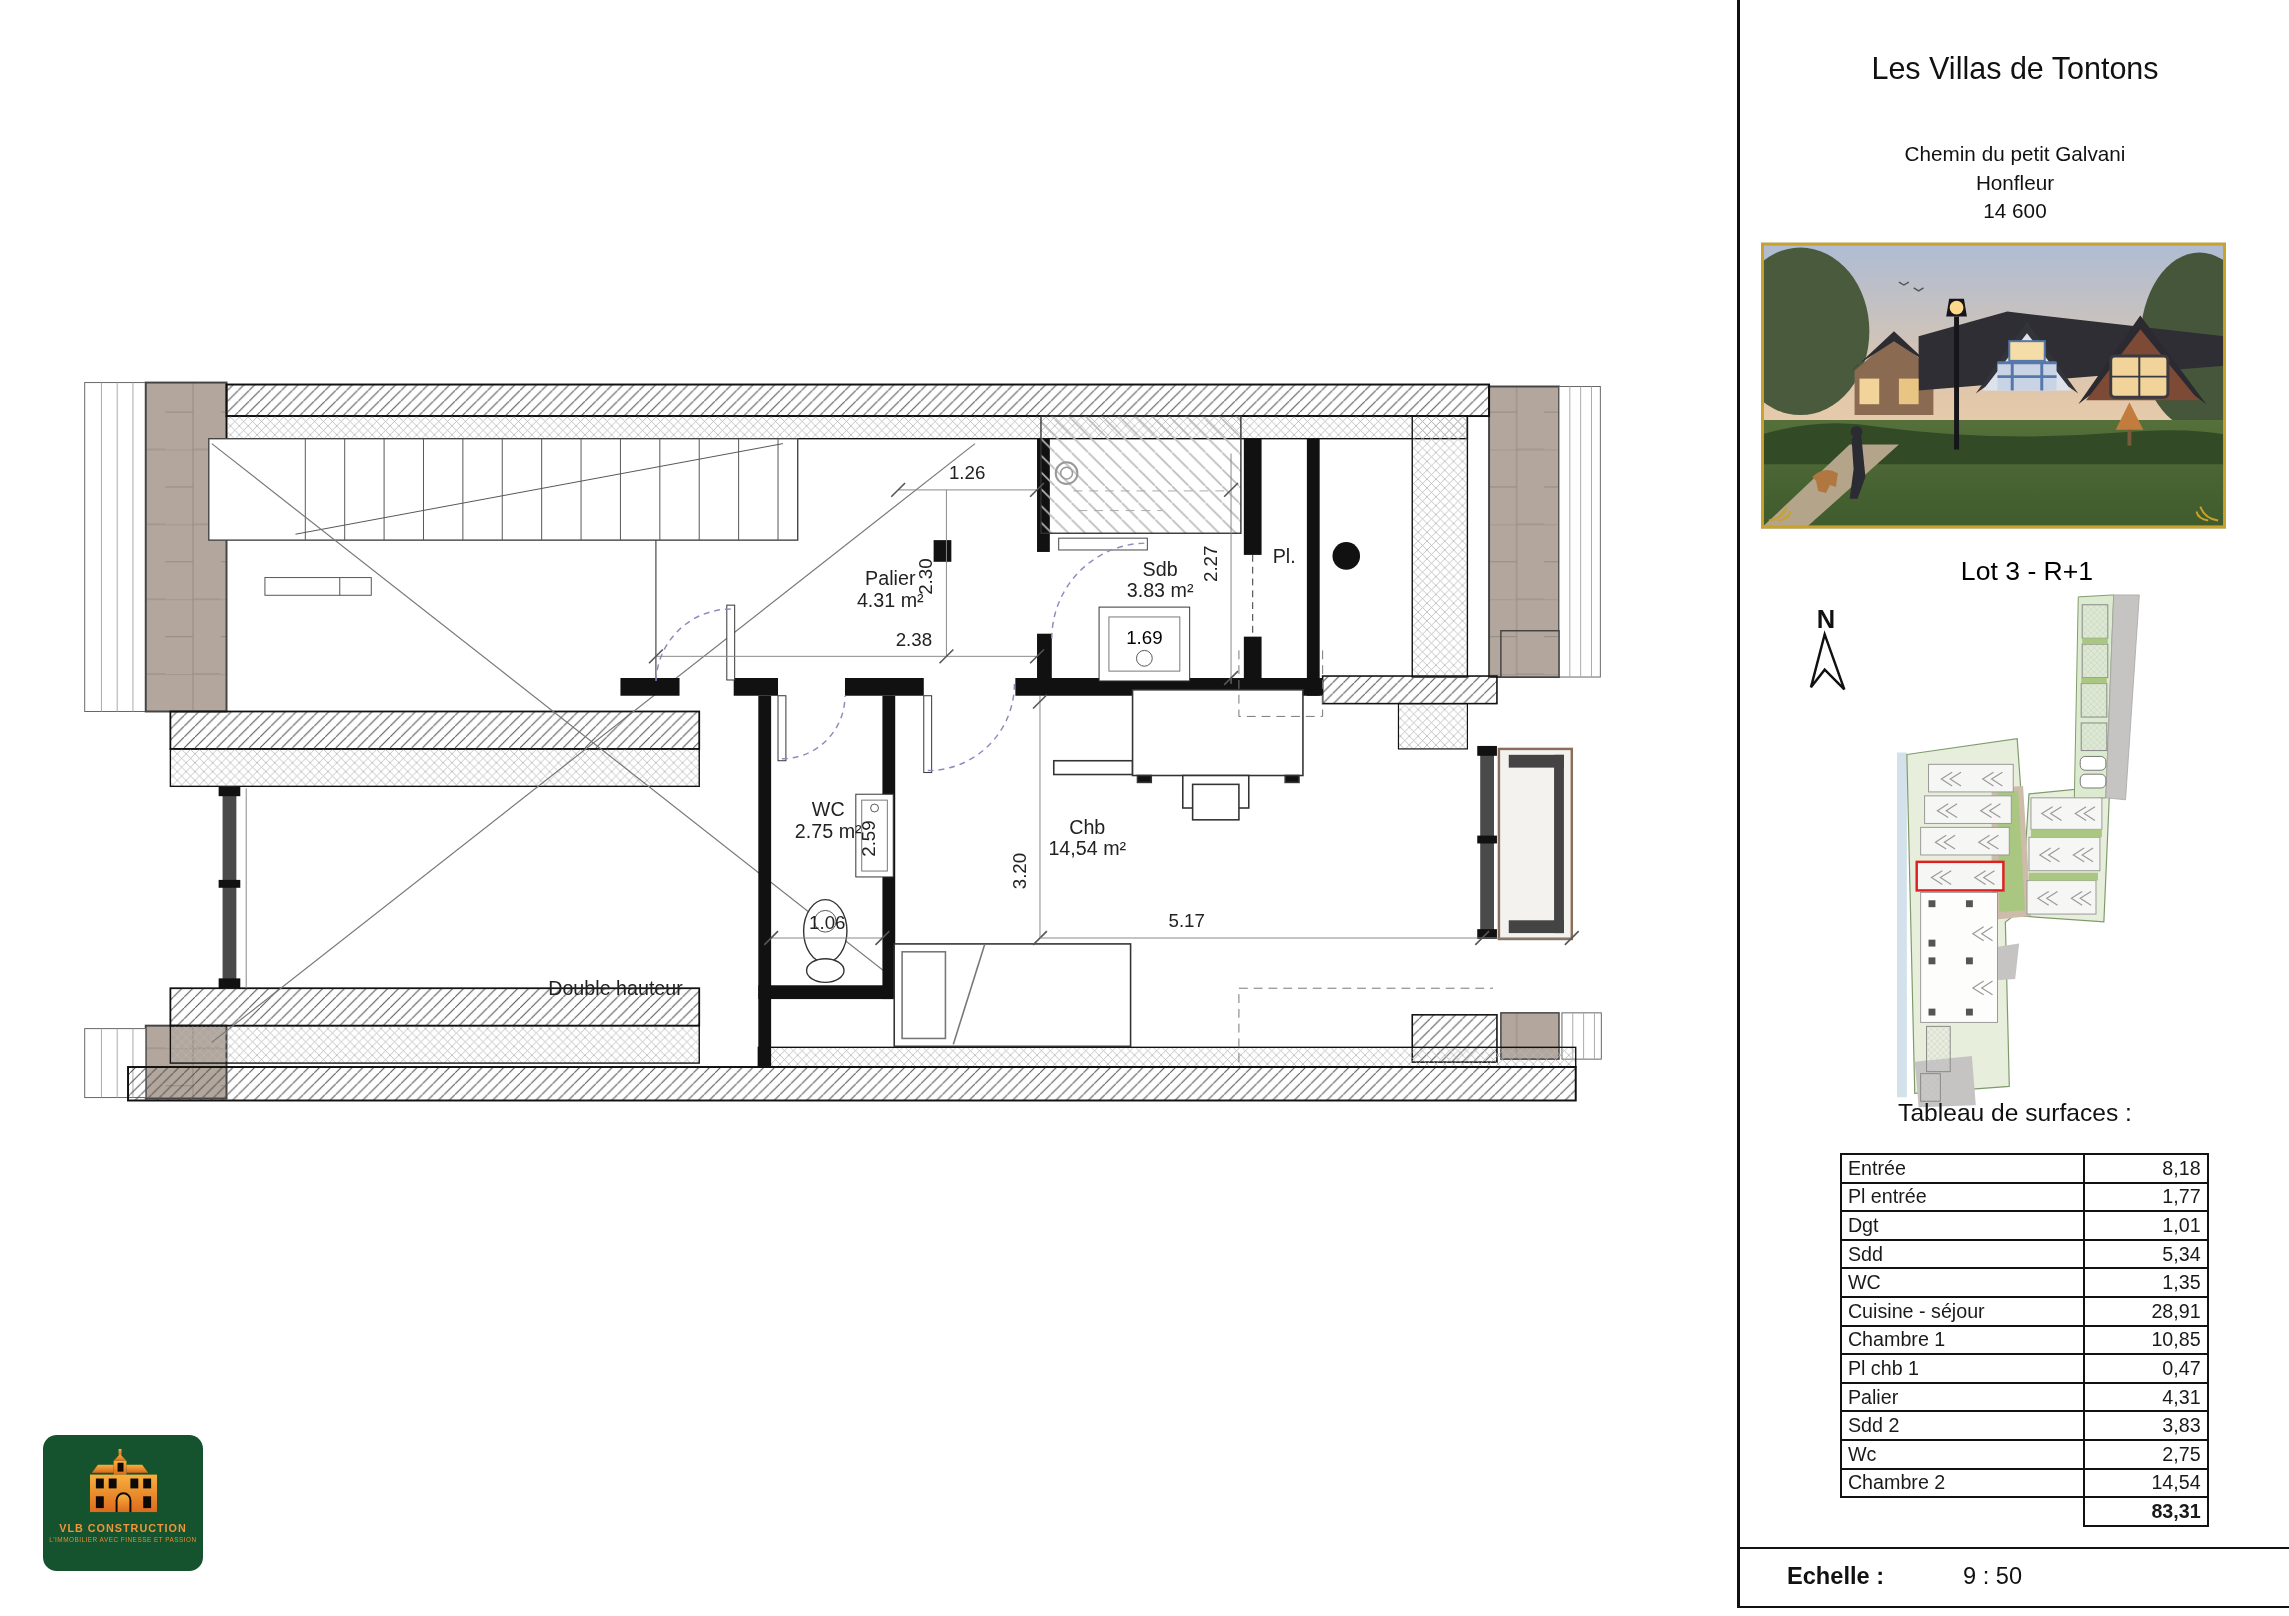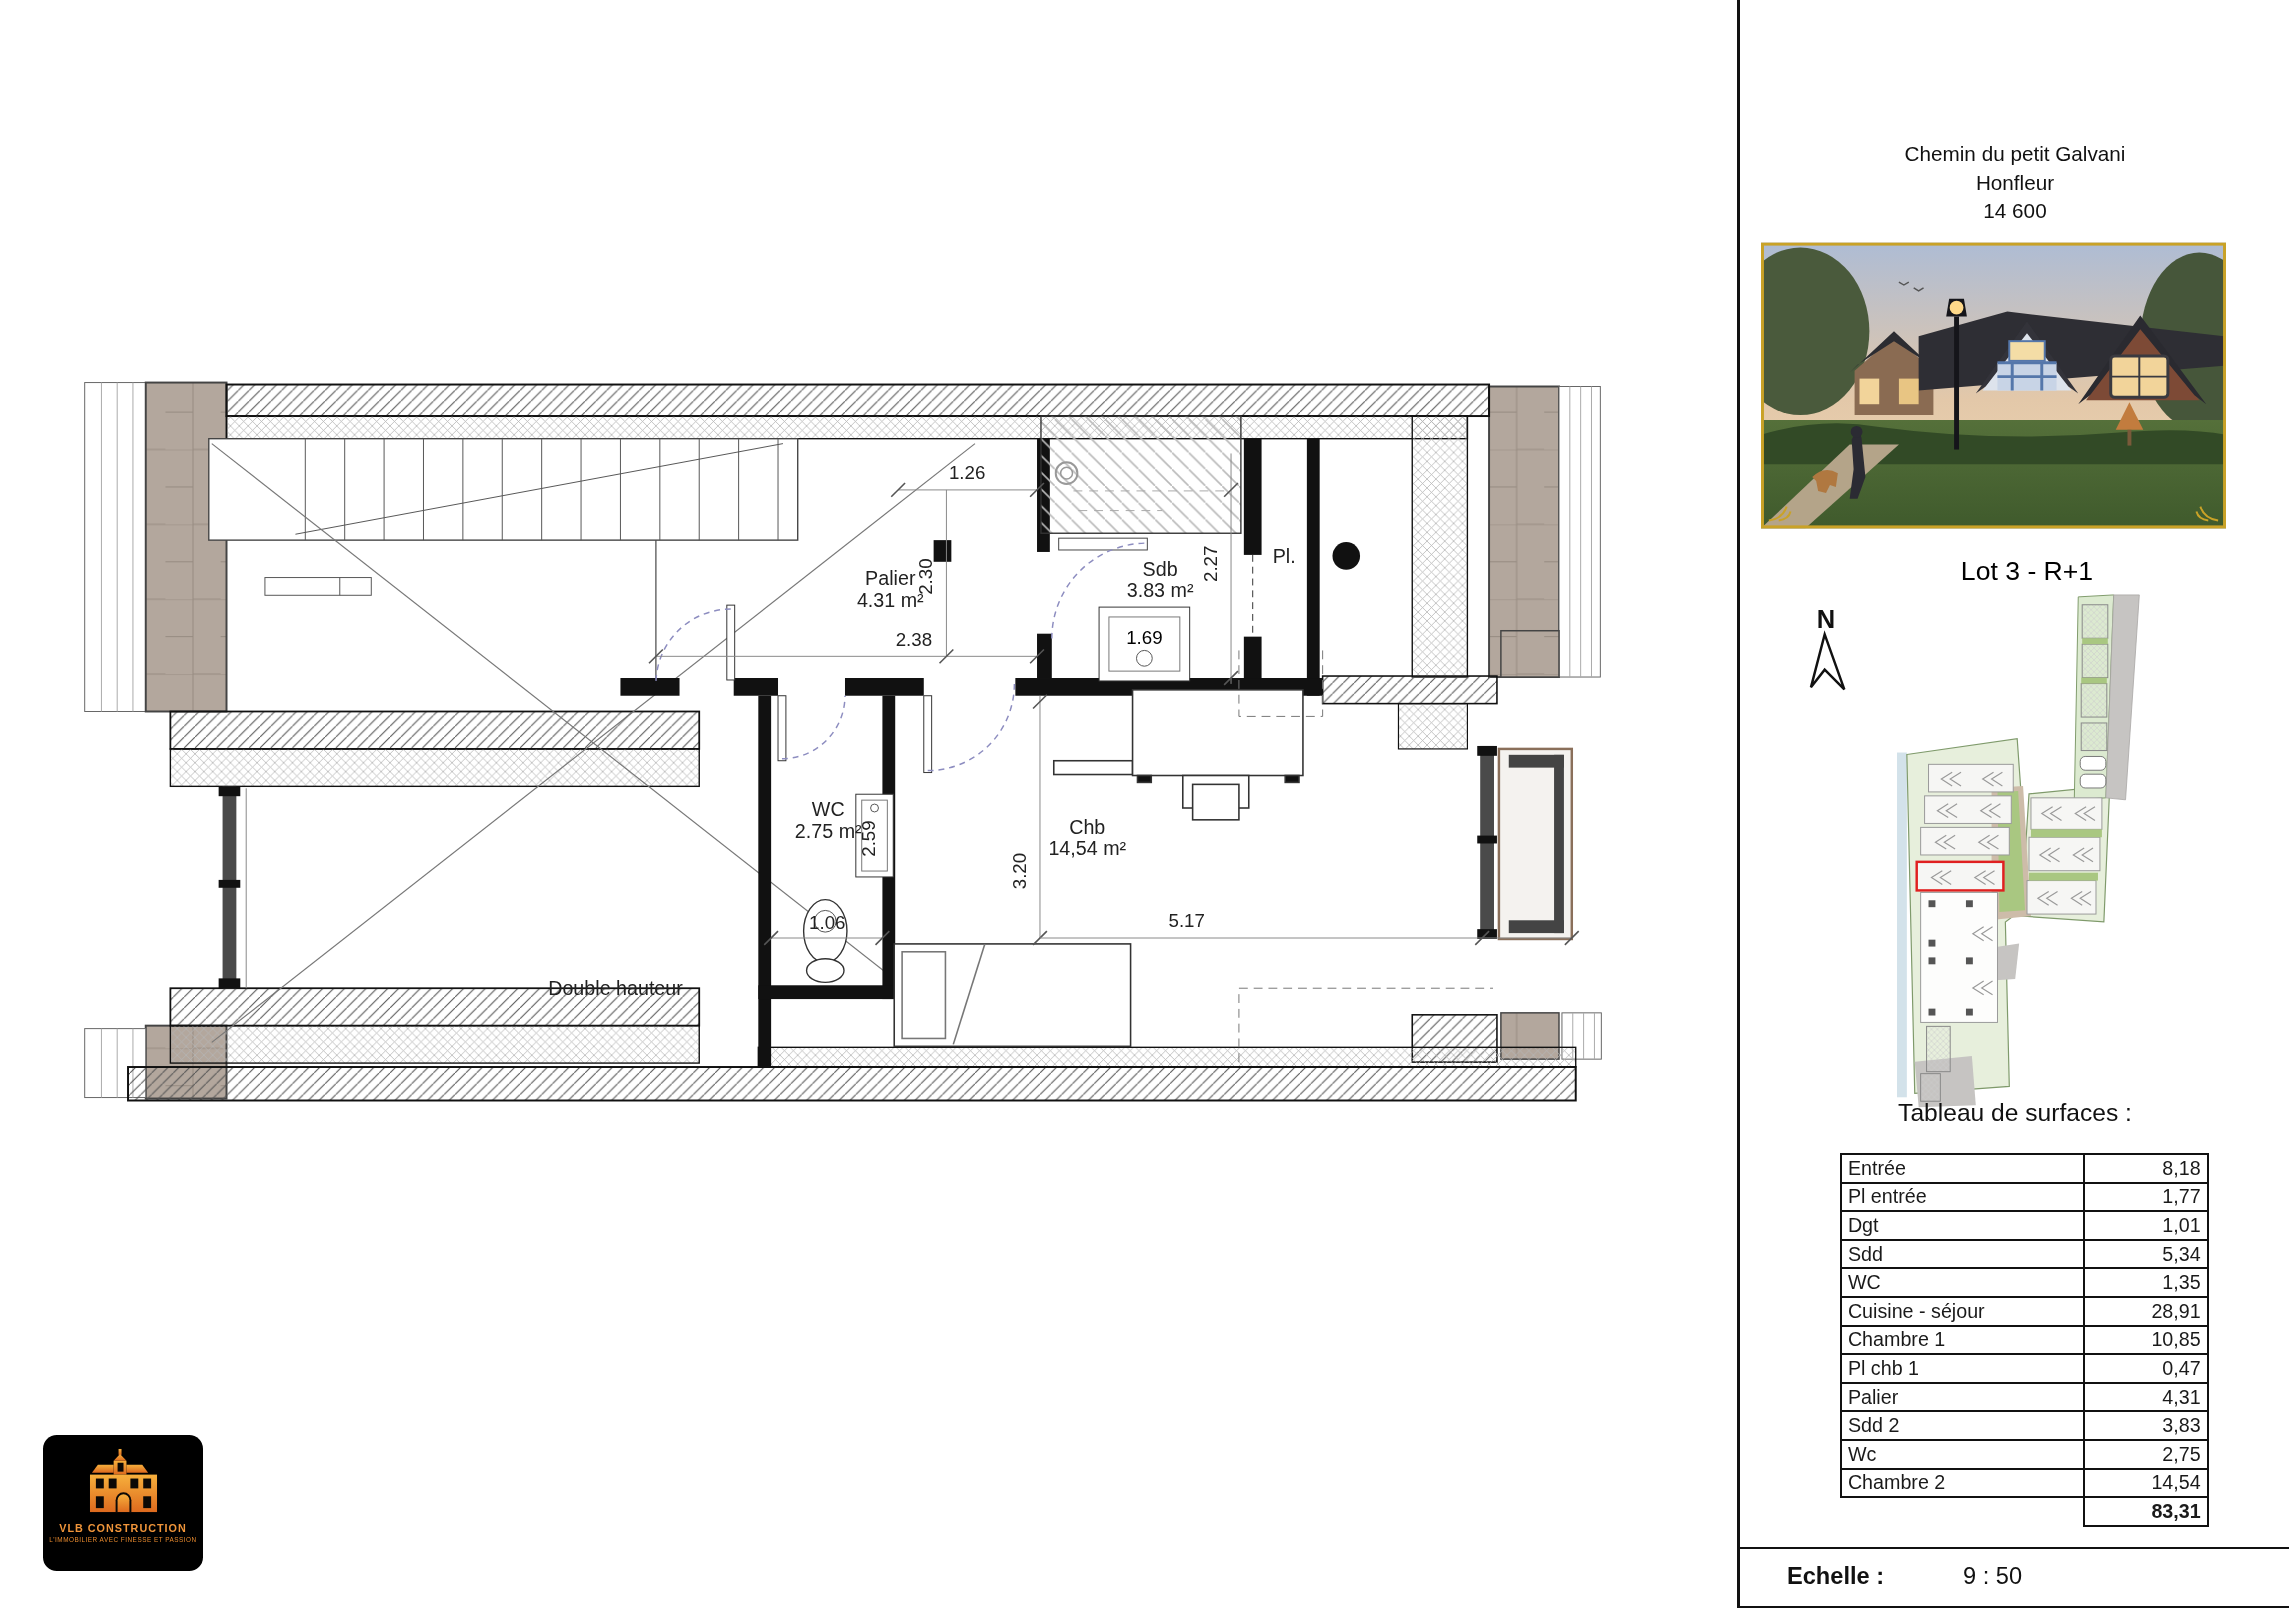--- a/index.html
+++ b/index.html
@@ -18,21 +18,21 @@
   .surface-table{left:1840px;top:1153px;border-collapse:collapse;font-size:19.7px;}
   .surface-table td{border:2px solid #111;height:24.6px;padding:1px 5.9px;}
   .surface-table td.lbl{width:229px;text-align:left;}
   .surface-table td.val{width:110px;text-align:right;}
   .surface-table tr.total td.lbl{border:none;}
   .surface-table tr.total td.val{font-weight:bold;}
   .scalebar{left:1740px;top:1547px;width:550px;height:57px;border-top:2px solid #111;border-bottom:2px solid #111;}
   .scalebar .lab{position:absolute;left:47px;top:13.8px;font-size:23.6px;font-weight:bold;color:#111;}
   .scalebar .val{position:absolute;left:223px;top:13.8px;font-size:23.6px;color:#111;}
   
-  .logo{left:43px;top:1435px;width:160px;height:136px;background:#000000;border-radius:13.8px;text-align:center;}
+  .logo{left:43px;top:1435px;width:160px;height:136px;background:#14532d;border-radius:13.8px;text-align:center;}
   .logo .company{margin-top:2px;font-size:10.8px;font-weight:bold;letter-spacing:1px;color:#f0953a;}
   .logo .tagline{margin-top:2px;font-size:6.4px;letter-spacing:0.5px;color:#e88a2e;}
 </style>
 </head>
 <body>
 
 <div class="page">
 
   <svg class="abs" style="left:0;top:0" width="1753" height="1617" viewBox="0 0 1780 1641">
     <defs>
@@ -237,20 +237,21 @@
       <text x="1304" y="571">Pl.</text>
       <text x="841" y="828">WC</text>
       <text x="841" y="850">2.75 m²</text>
       <text x="1104" y="846">Chb</text>
       <text x="1104" y="868">14,54 m²</text>
     </g>
   </svg>
 
   <div class="abs divider"></div>
 
+  <div class="abs doc-title">Les Villas de Tontons</div>
   <div class="abs doc-address">
     <div>Chemin du petit Galvani</div>
     <div>Honfleur</div>
     <div>14 600</div>
   </div>
 
   <svg class="abs photo" viewBox="0 0 472 290">
     <defs>
       <linearGradient id="sky" x1="0" y1="0" x2="0" y2="1">
         <stop offset="0" stop-color="#aebcd4"></stop>

